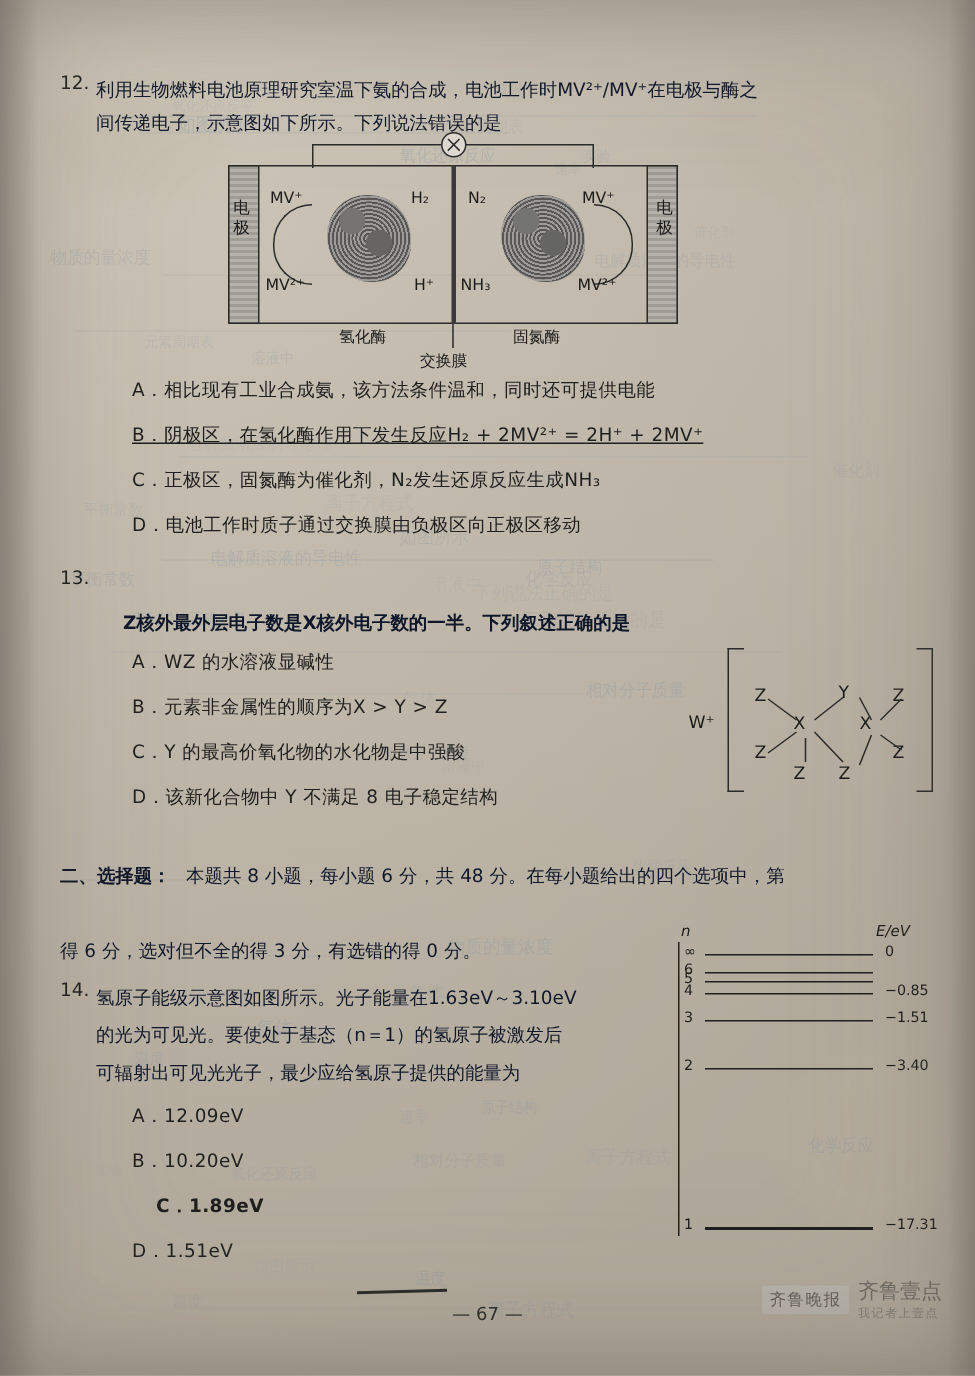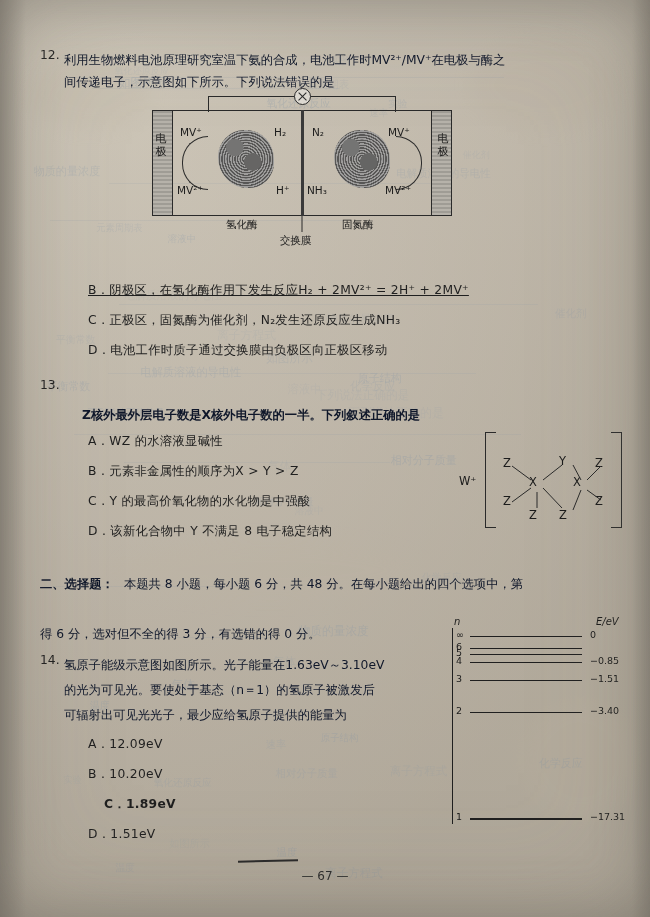--- a/index.html
+++ b/index.html
@@ -112,21 +112,21 @@
   
   #fig14 {
     position:absolute; left:448px; top:628px; width:192px; height:205px;
     font-size:9px; color:#1b1b1b;
   }
   #fig14 .lvl { position:absolute; height:1.4px; background:#1f1f1f; left:22px; width:112px; }
   #fig14 .lvlnum { position:absolute; left:8px; font-size:9.5px; }
   #fig14 .lvlval { position:absolute; left:142px; font-size:9.5px; white-space:nowrap;}
   #fig14 .axis { position:absolute; left:4px; top:0; width:1.3px; height:196px; background:#1f1f1f; }
   #fig14 .hdrn { position:absolute; left:6px; top:-12px; font-style:italic; font-size:10px;}
-  #fig14 .hdre { position:absolute; left:148px; top:-12px; font-style:italic; font-size:10px;}
+  #fig14 .hdre { position:absolute; left:136px; top:-12px; font-style:italic; font-size:10px;}
   #fig14 .ground { position:absolute; left:22px; width:112px; height:1.6px; background:#1f1f1f; }
 
   
   #footer { position:absolute; left:0; bottom:34px; width:650px; text-align:center; font-size:12px; color:#2b2b2b;}
   #rule { position:absolute; left:238px; bottom:55px; width:60px; height:1.6px; background:#2a2a2a; transform:rotate(-1.5deg);}
   
   #wm {
     position:absolute; right:22px; bottom:36px; display:flex; align-items:center; gap:6px;
     opacity:.92;
   }
@@ -253,20 +253,21 @@
     <div class="lbl" style="left:233px;top:88px;">MV²⁺</div>
 
     <div class="lbl" style="left:74px;top:122px;">氢化酶</div>
     <div class="lbl" style="left:190px;top:122px;">固氮酶</div>
     <div class="lbl" style="left:128px;top:138px;">交换膜</div>
     <svg width="300" height="145">
       <line x1="150" y1="120" x2="150" y2="136" stroke="#2a2a2a" stroke-width="1"></line>
     </svg>
   </div>
 
+  <div class="opt" style="left:88px;top:252px;">A．相比现有工业合成氨，该方法条件温和，同时还可提供电能</div>
   <div class="opt" style="left:88px;top:282px;text-decoration:underline;">B．阴极区，在氢化酶作用下发生反应H₂ + 2MV²⁺ = 2H⁺ + 2MV⁺</div>
   <div class="opt" style="left:88px;top:312px;">C．正极区，固氮酶为催化剂，N₂发生还原反应生成NH₃</div>
   <div class="opt" style="left:88px;top:342px;">D．电池工作时质子通过交换膜由负极区向正极区移动</div>
 
   <div class="num" style="left:40px;top:378px;">13.</div>
   <div class="q" style="left:82px;top:403px;font-weight:bold;">Z核外最外层电子数是X核外电子数的一半。下列叙述正确的是</div>
 
   <div class="opt" style="left:88px;top:433px;">A．WZ 的水溶液显碱性</div>
   <div class="opt" style="left:88px;top:493px;">C．Y 的最高价氧化物的水化物是中强酸</div>
   <div class="opt" style="left:88px;top:463px;">B．元素非金属性的顺序为X &gt; Y &gt; Z</div>
@@ -339,17 +340,24 @@
         <div class="lvlval" style="top: 77px;">−3.40</div>
         <div class="ground" style="top: 190px;"></div>
         <div class="lvlnum" style="top: 183px;">1</div>
         <div class="lvlval" style="top: 183px;">−17.31</div>
       </div>
   </div>
 
   <div id="rule"></div>
   <div id="footer">— 67 —</div>
 
+  <div id="wm">
+    <div class="logo">齐鲁晚报</div>
+    <div>
+      <div class="t1">齐鲁壹点</div>
+      <div class="t2">我记者上壹点</div>
+    </div>
+  </div>
 </div>
 
 <div id="leftedge"></div>
 <div id="rightedge"></div>
 <div id="vig"></div>
 
 </body></html>

